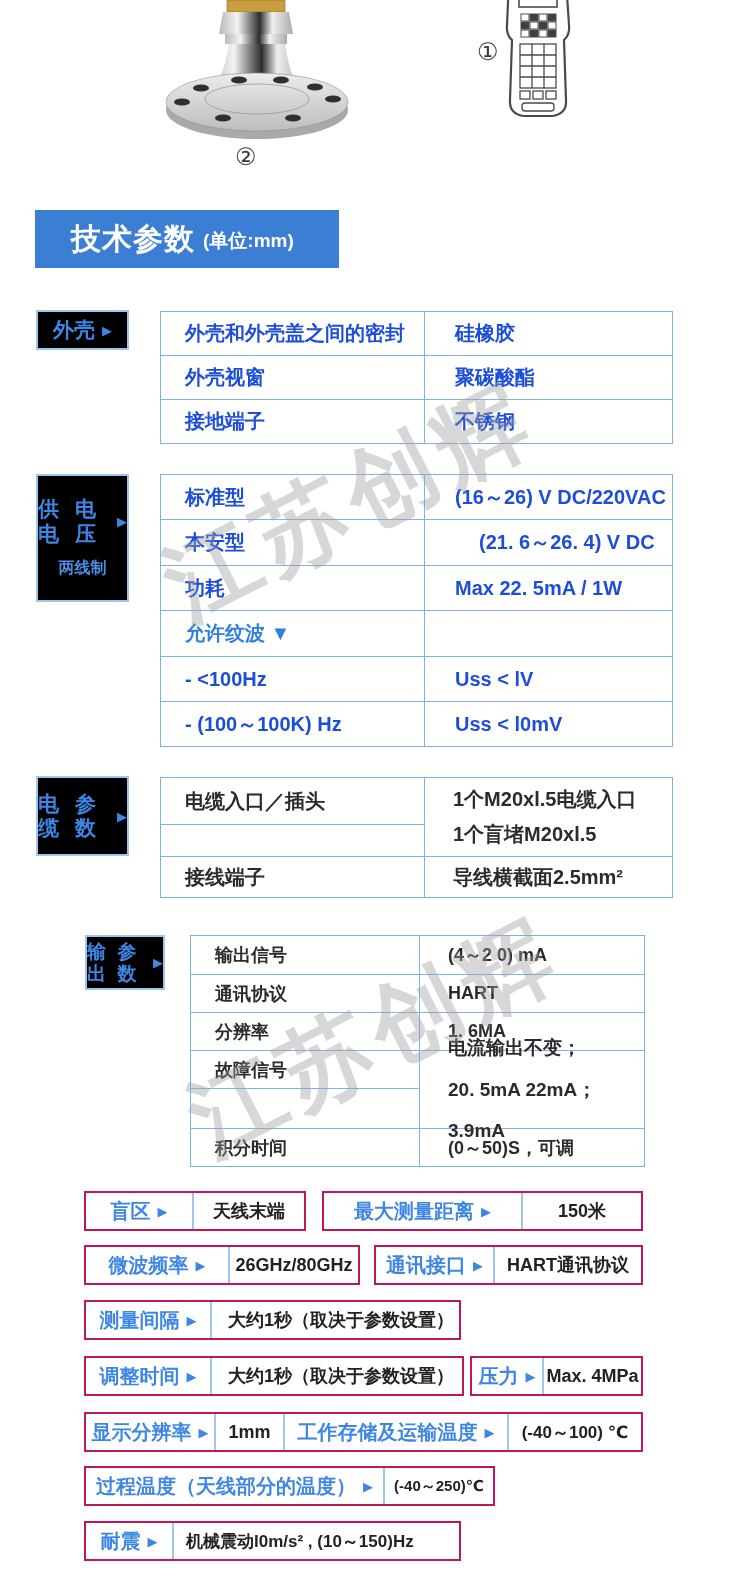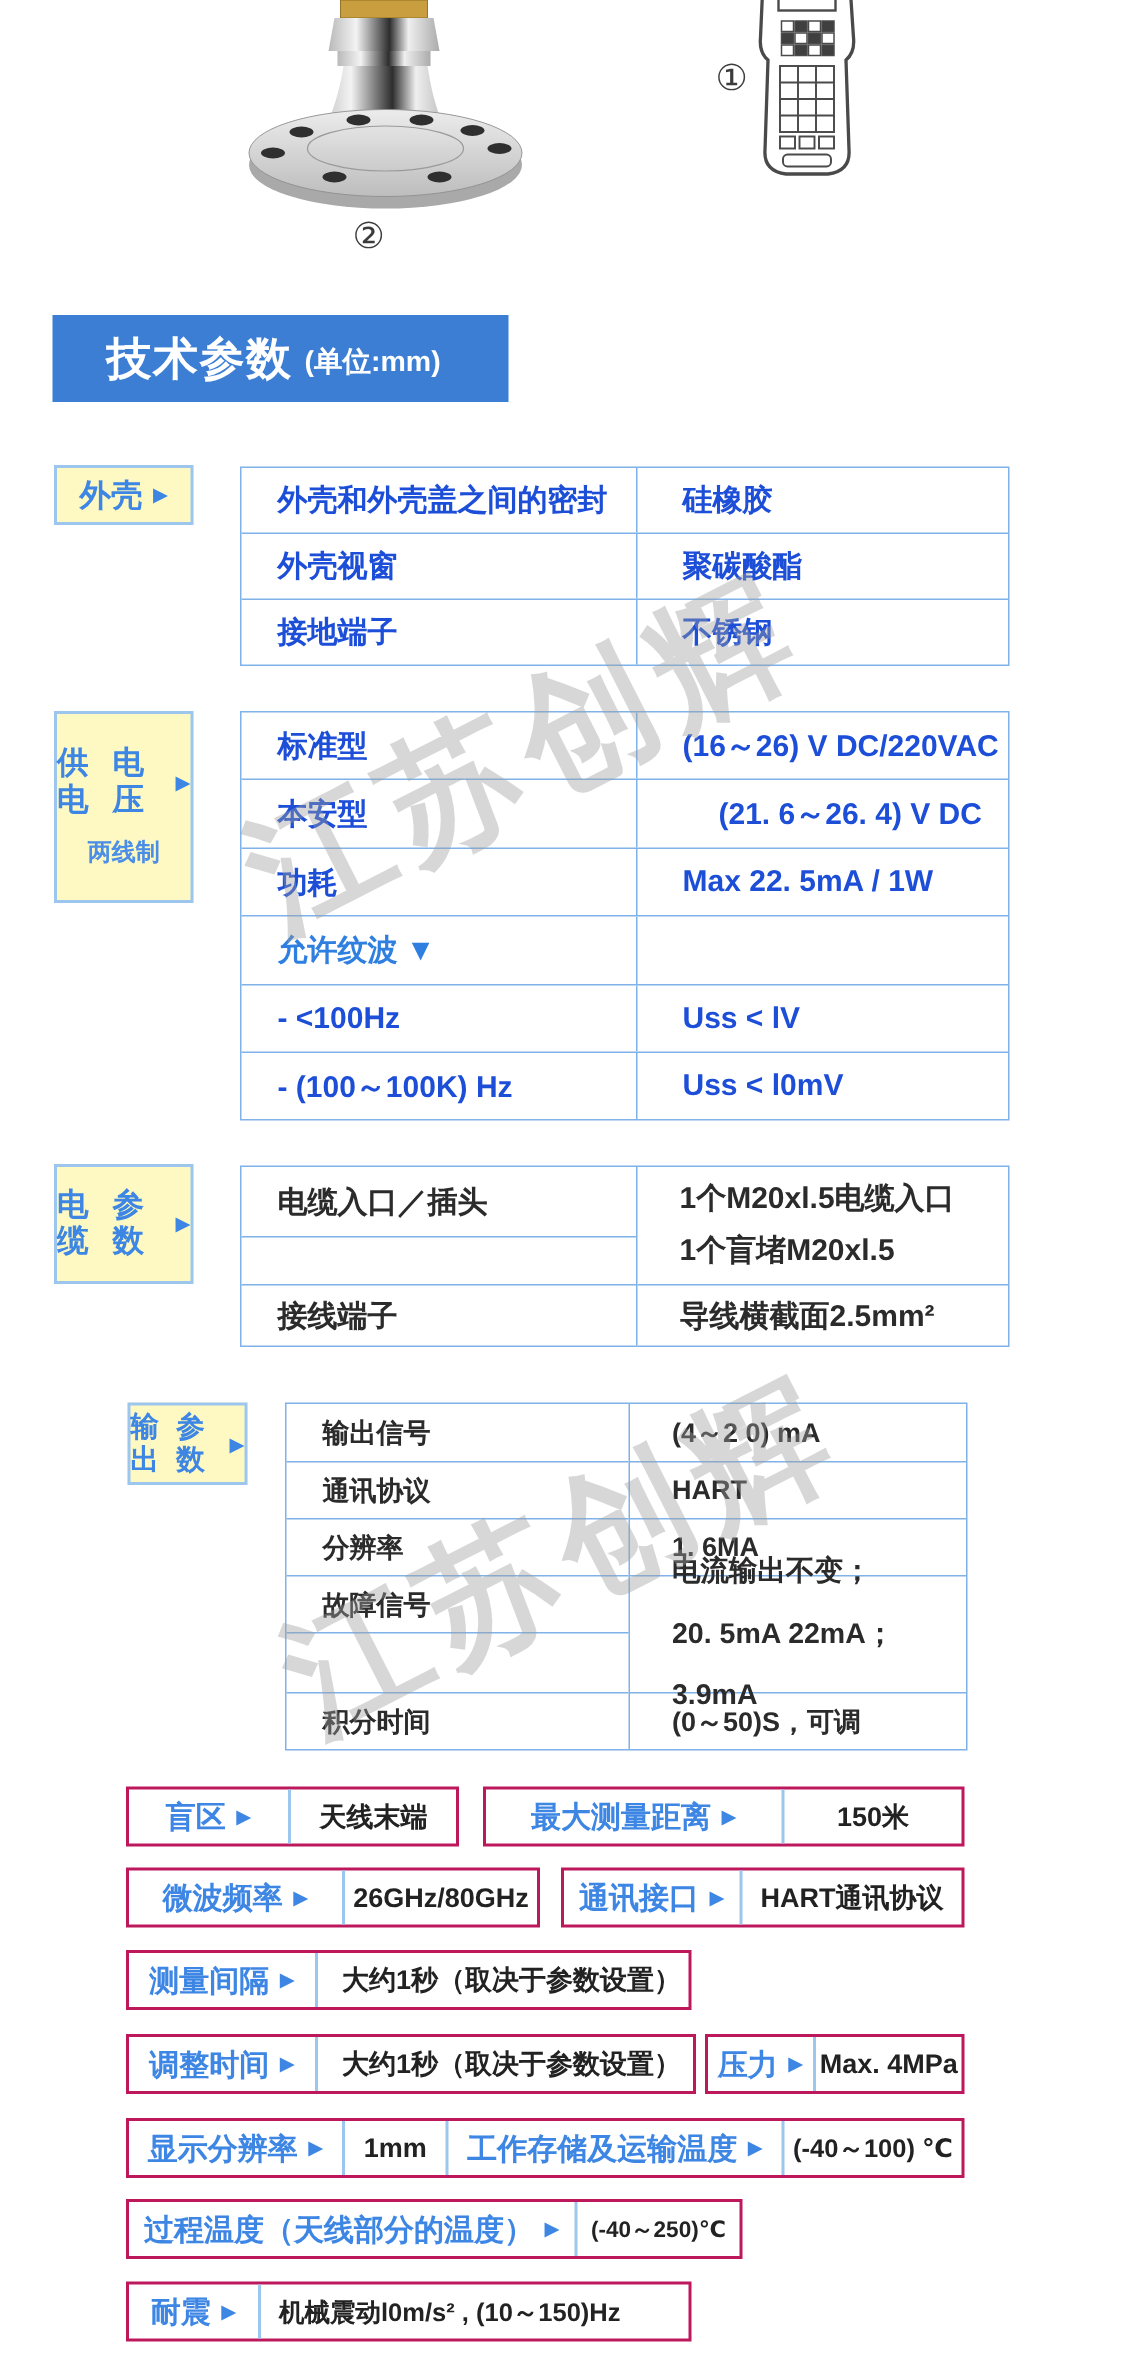--- a/index.html
+++ b/index.html
@@ -15,21 +15,21 @@
   .banner {
     position:absolute; left:35px; top:210px; width:304px; height:58px;
     background:#3b7ed4; color:#fff; display:flex; align-items:center;
     padding-left:36px; box-sizing:border-box;
   }
   .banner .t1 { font-size:30px; font-weight:bold; letter-spacing:1px; }
   .banner .t2 { font-size:19px; font-weight:bold; margin-left:8px; margin-top:4px; }
 
   
   .labelbox {
-    position:absolute; border:2px solid #9cc6ee; background:#fef9c3;
+    position:absolute; border:2px solid #9cc6ee; background:#000000;
     color:#3e86e4; font-weight:bold; box-sizing:border-box;
     display:flex; flex-direction:column; align-items:center; justify-content:center;
   }
   .lb-inline { display:flex; align-items:center; gap:7px; font-size:21px; }
   .lb-2line { display:flex; align-items:center; gap:5px; }
   .lb-2line .lines { display:flex; line-height:1.15; font-size:21px; }
   .arr { font-size:13px; color:#3e86e4; }
   .sub { font-size:16px; margin-top:12px; color:#4a8ee8; }
 
   
@@ -311,21 +311,21 @@
   </div>
   <div class="qbox" style="left:470px; top:1356px; width:173px;">
     <div class="qcell qlabel" style="width:70px;">
       <span>压力</span>
       <span class="arr">▶</span>
     </div>
     <div class="qcell qval" style="flex:1;">Max. 4MPa</div>
   </div>
 
   <div class="qbox" style="left:84px; top:1412px; width:559px;">
-    <div class="qcell qlabel" style="width:142px;">
+    <div class="qcell qlabel" style="width:128px;">
       <span>显示分辨率</span>
       <span class="arr">▶</span>
     </div>
     <div class="qcell qval" style="width:69px;">1mm</div>
     <div class="qcell qlabel" style="width:224px;">
       <span>工作存储及运输温度</span>
       <span class="arr">▶</span>
     </div>
     <div class="qcell qval" style="flex:1; font-size:17px;">(-40～100) ℃</div>
   </div>

